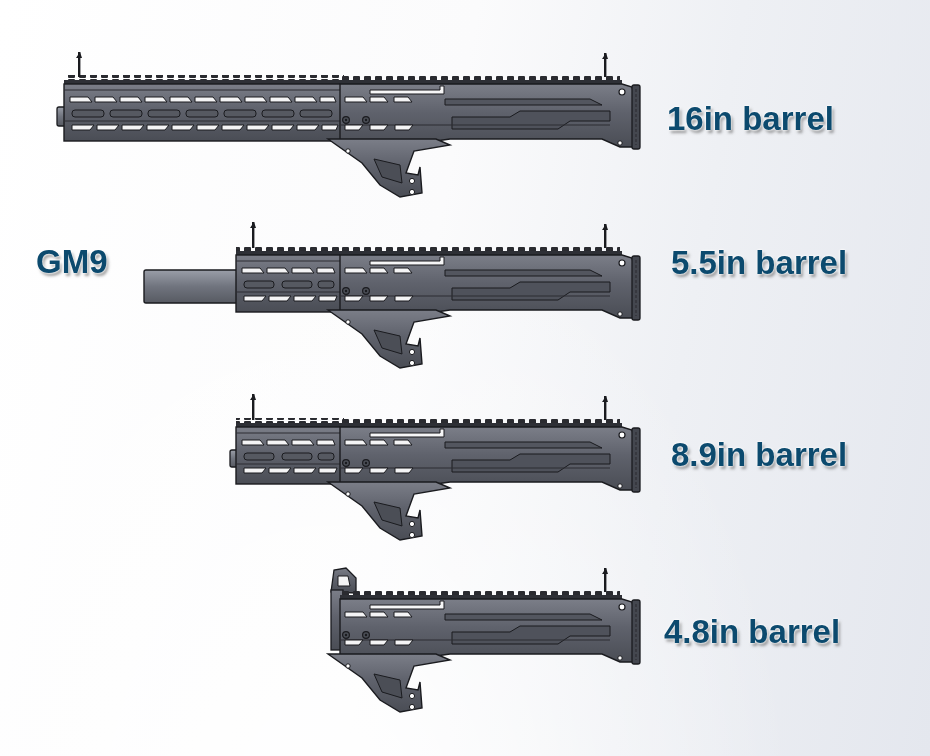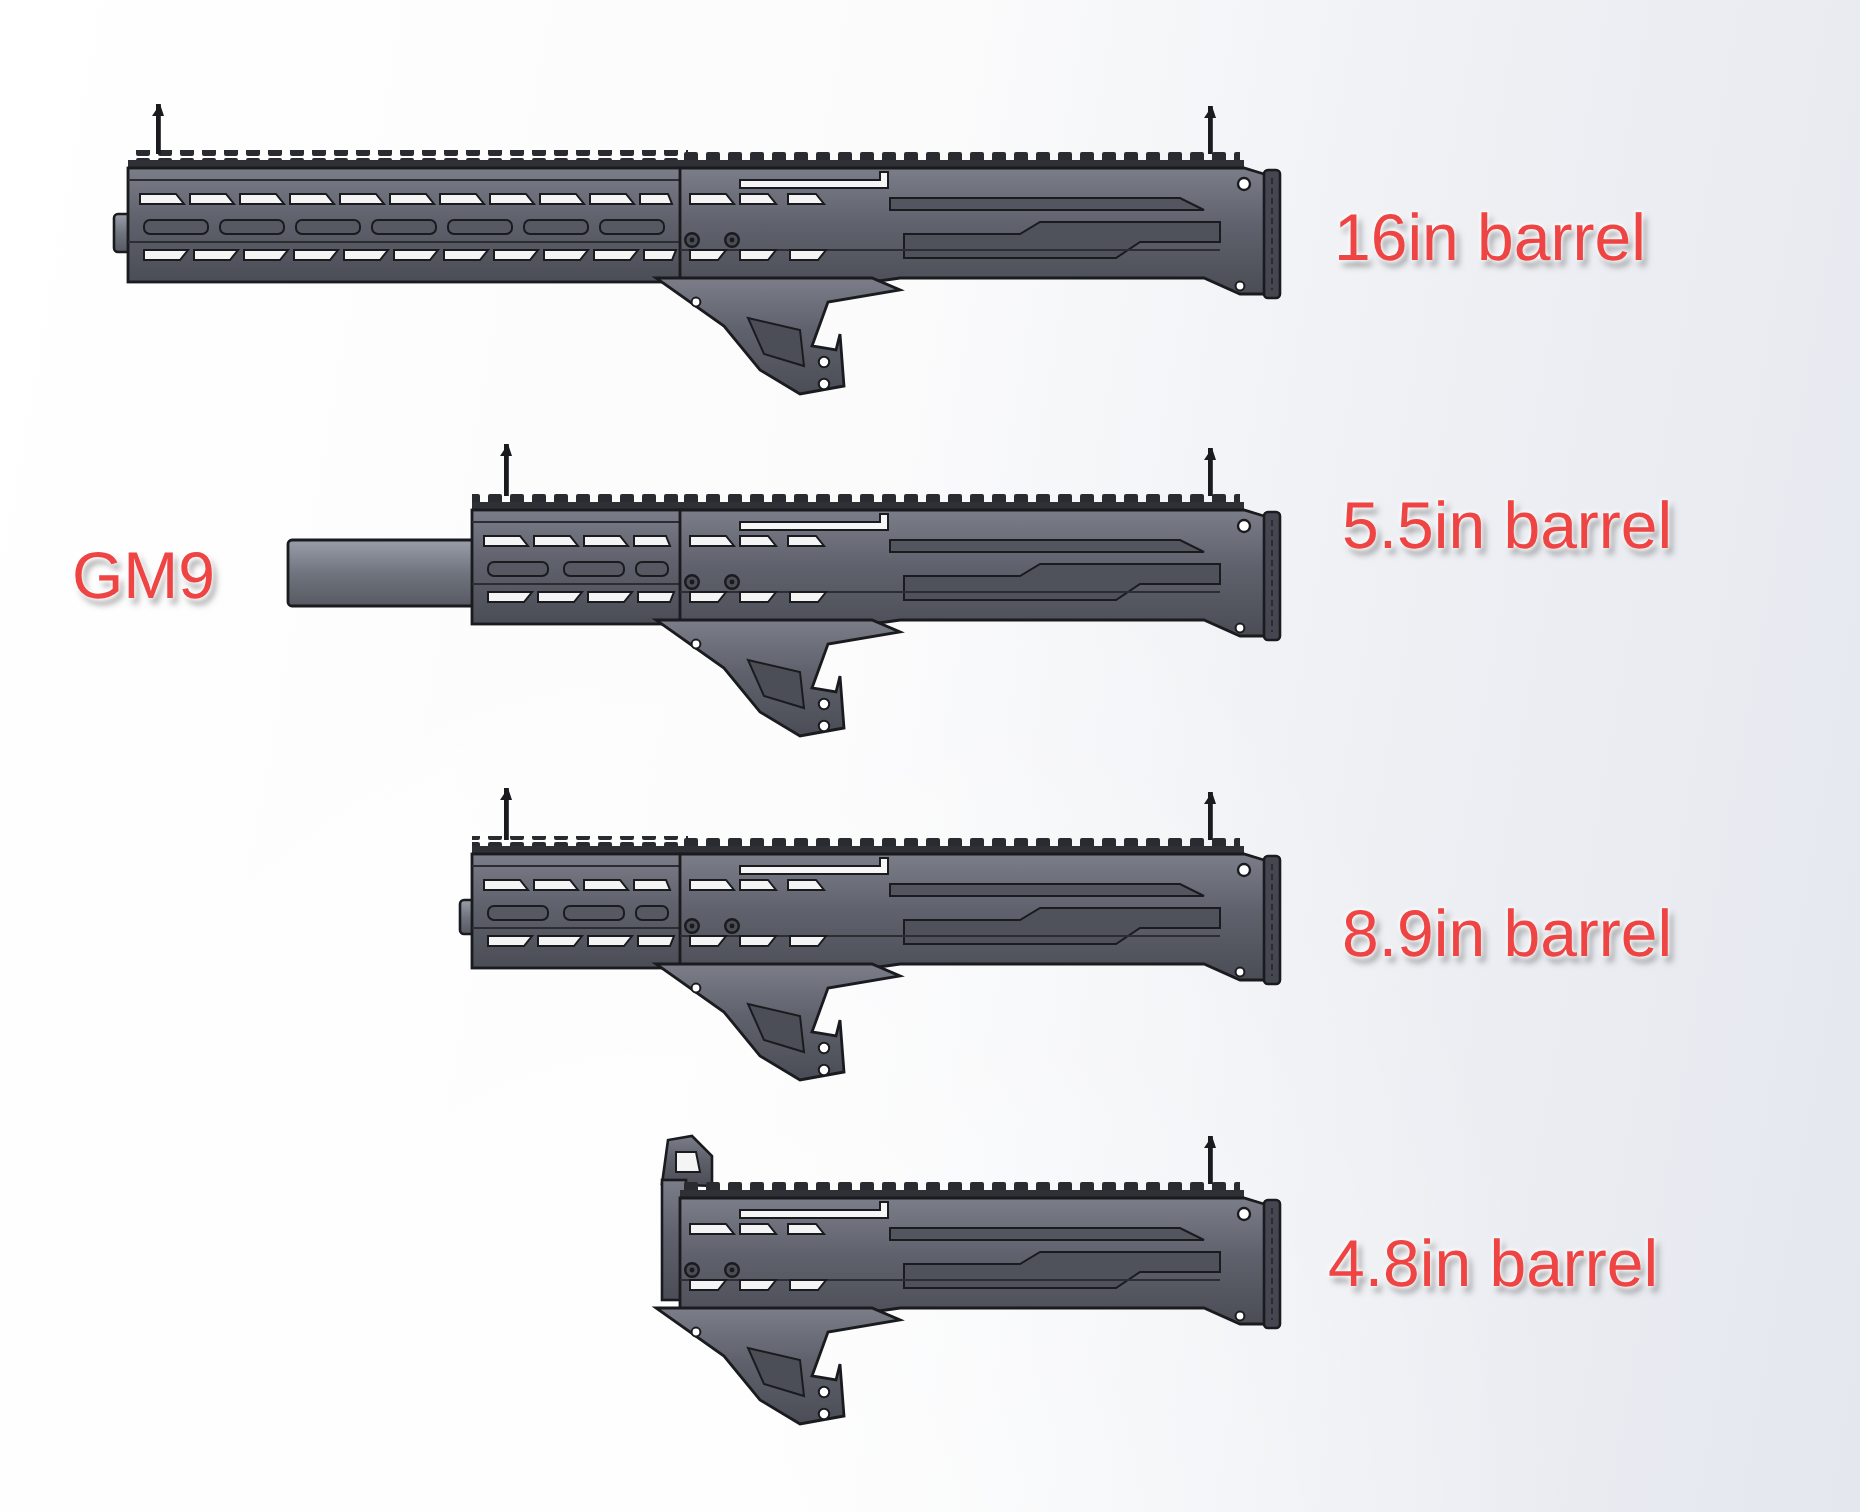--- a/index.html
+++ b/index.html
@@ -1,34 +1,34 @@
 <!DOCTYPE html>
 <html><head>
 <meta charset="utf-8">
 <style>
   html,body{margin:0;padding:0;}
   body{width:930px;height:756px;overflow:hidden;position:relative;
     background:linear-gradient(100deg,#ffffff 0%,#fbfbfc 45%,#eef0f4 70%,#e4e7ee 100%);
     font-family:"Liberation Sans",sans-serif;}
   .bg-floor{position:absolute;left:0;top:0;width:930px;height:756px;
     background:radial-gradient(ellipse at 35% 110%,rgba(255,255,255,0.95) 0%,rgba(255,255,255,0) 55%);}
-  .label{position:absolute;color:#ef4444;font-weight:normal;font-size:33px;line-height:1;
+  .label{position:absolute;color:#0c4a6e;font-weight:bold;font-size:33px;line-height:1;
     letter-spacing:0px;white-space:nowrap;
     text-shadow:0 0 2px #fff,0 0 3px #fff,2px 3px 3px rgba(80,80,80,0.55);}
   .rifle{position:absolute;}
   svg{display:block;overflow:visible;}
 </style>
 </head>
 <body>
 <div class="bg-floor"></div>
 
 <div class="label" style="left:667px;top:102px;">16in barrel</div>
-<div class="label" style="left:36px;top:271px;">GM9</div>
+<div class="label" style="left:36px;top:245px;">GM9</div>
 <div class="label" style="left:671px;top:246px;">5.5in barrel</div>
-<div class="label" style="left:671px;top:438px;margin-top:12px;">8.9in barrel</div>
+<div class="label" style="left:671px;top:438px;">8.9in barrel</div>
 <div class="label" style="left:664px;top:615px;">4.8in barrel</div>
 
 <svg width="0" height="0" style="position:absolute">
   <defs>
     <linearGradient id="gBody" x1="0" y1="0" x2="0" y2="1">
       <stop offset="0" stop-color="#7b7e88"></stop>
       <stop offset="0.45" stop-color="#5f626c"></stop>
       <stop offset="1" stop-color="#4a4d55"></stop>
     </linearGradient>
     <linearGradient id="gBarrel" x1="0" y1="0" x2="0" y2="1">

